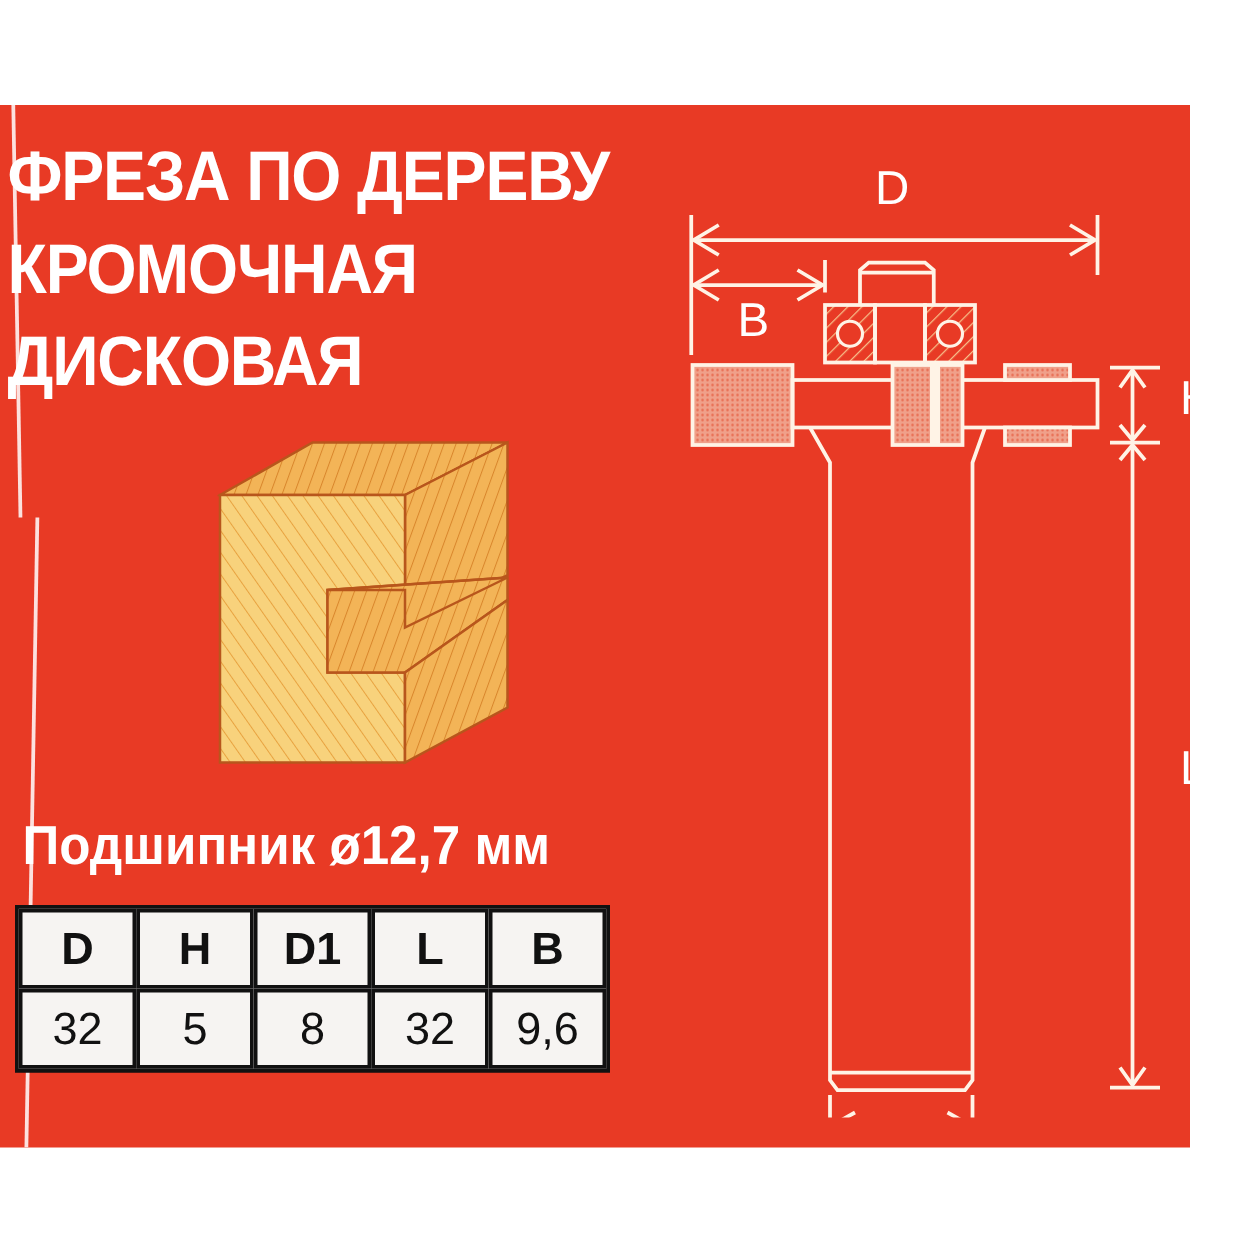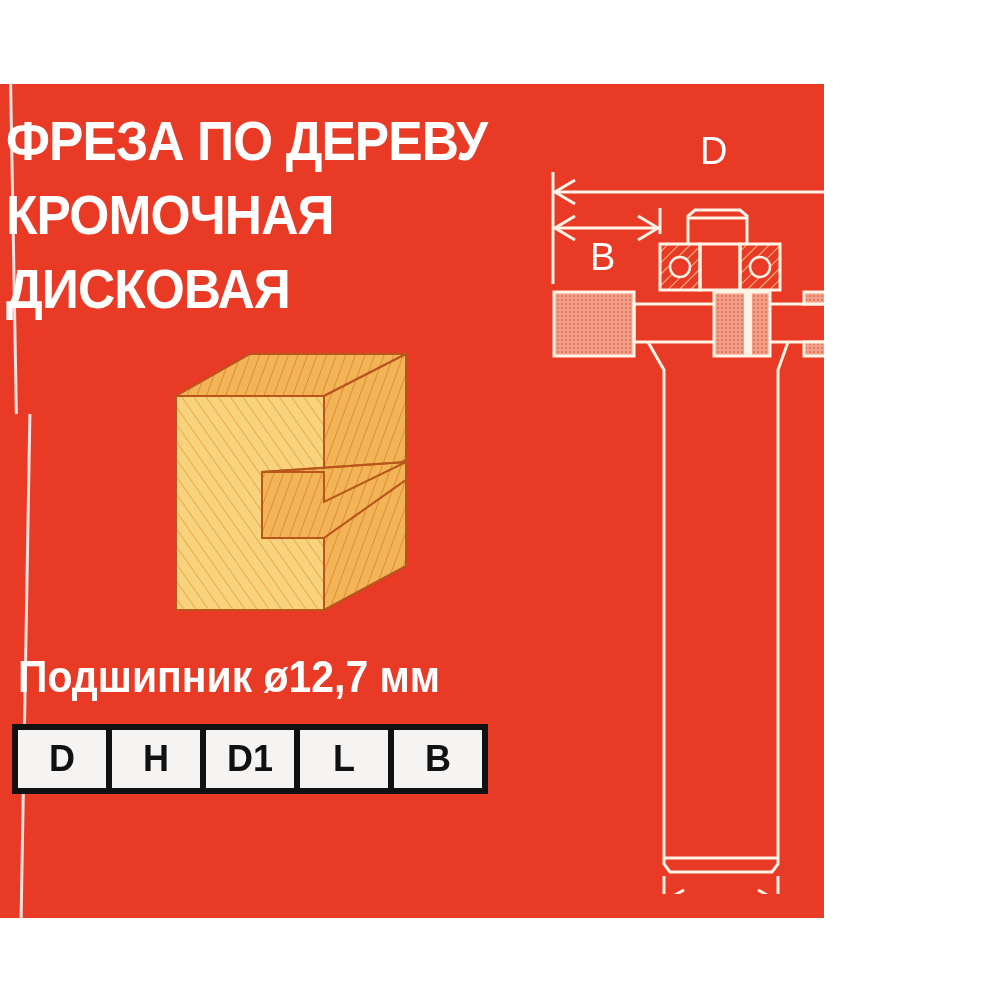--- a/index.html
+++ b/index.html
@@ -1,17 +1,17 @@
 <!DOCTYPE html>
 <html><head>
 <meta charset="utf-8">
 <style>
   html, body { margin:0; padding:0; background:#ffffff; }
   body { width:1000px; height:1000px; position:relative; overflow:hidden; font-family:"Liberation Sans", sans-serif; }
-  .panel { position:absolute; left:0; top:84px; width:824px; height:834px; background:#e83a25; overflow:hidden; }
+  .panel { position:absolute; left:0; top:84px; width:952px; height:834px; background:#e83a25; overflow:hidden; }
   .crease { position:absolute; top:0; width:3px; height:834px; background:rgba(255,255,255,0.85); }
   .crease.c1 { left:12px; height:330px; transform:skewX(1deg); }
   .crease.c2 { left:24px; top:330px; height:504px; transform:skewX(-1deg); }
   .title { position:absolute; left:6px; top:20px; color:#fff; font-weight:bold; font-size:56px; line-height:74px; letter-spacing:-1px; transform:scaleX(0.92); transform-origin:left top; }
   .title div { white-space:nowrap; }
   .bearing { position:absolute; left:18px; top:568px; color:#fff; font-weight:bold; font-size:44px; white-space:nowrap; transform:scaleX(0.93); transform-origin:left top; }
   table.spec { position:absolute; left:12px; top:640px; border-collapse:separate; border-spacing:0; background:#111; border:3px solid #111; }
   table.spec td { width:88px; height:58px; background:#f6f4f2; border:3px solid #111; text-align:center; font-size:36px; color:#111; padding:0; }
   table.spec tr.head td { font-weight:bold; }
   .wood { position:absolute; left:174px; top:268px; width:236px; height:262px; }
@@ -59,20 +59,27 @@
   <div class="bearing">Подшипник ø12,7 мм</div>
 
   <table class="spec">
     <tbody>
         <tr class="head">
       <td>D</td>
       <td>H</td>
       <td>D1</td>
       <td>L</td>
       <td>B</td>
+    </tr>
+    <tr>
+      <td>32</td>
+      <td>5</td>
+      <td>8</td>
+      <td>32</td>
+      <td>9,6</td>
     </tr>
   </tbody>
     </table>
 
   <div class="diagram">
     <svg width="460" height="760" viewBox="0 0 460 760" style="position:absolute;left:0;top:0;">
       <defs>
         <pattern id="dots" width="4" height="4" patternUnits="userSpaceOnUse">
           <rect width="4" height="4" fill="#f0a08a"></rect>
           <circle cx="2" cy="2" r="1" fill="#e86a50"></circle>

